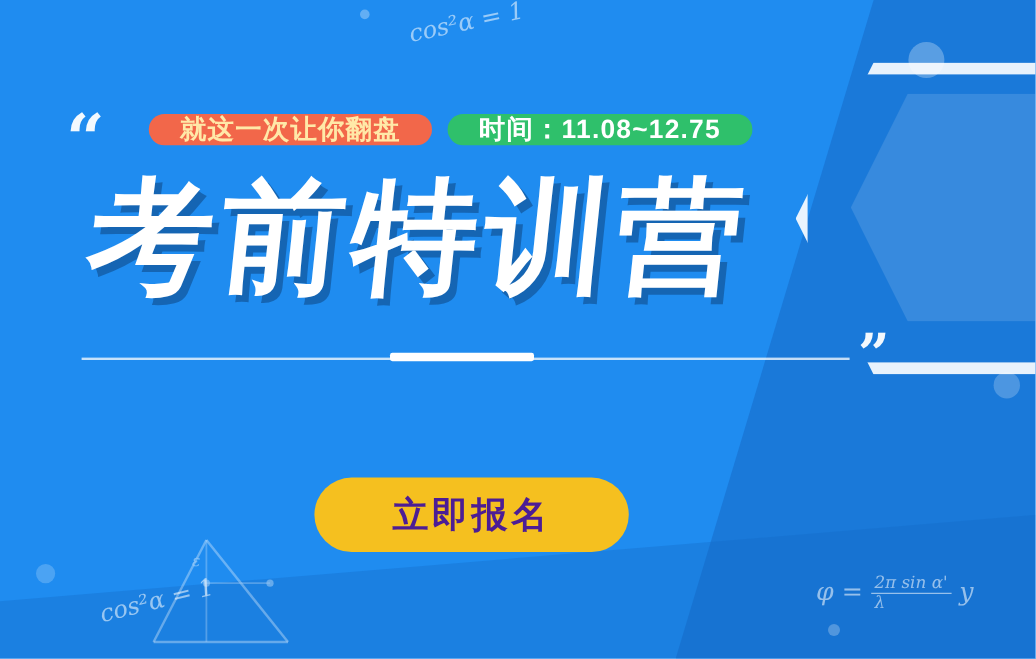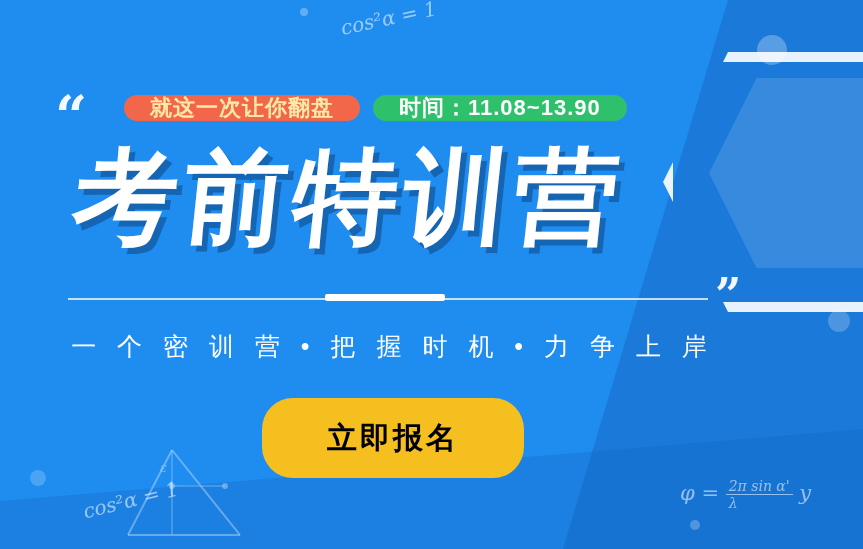--- a/index.html
+++ b/index.html
@@ -212,27 +212,27 @@
     font-weight: 500;
     white-space: nowrap;
   }
 
   
   .cta {
     position: absolute;
     left: 262px;
     top: 398px;
     width: 262px;
-    height: 80px;
+    height: 62px;
     background: #f5c01f;
     border-radius: 31px;
     display: flex;
     align-items: center;
     justify-content: center;
-    color: #000000;
+    color: #4c1d95;
     font-size: 30px;
     font-weight: 700;
     letter-spacing: 3px;
     cursor: pointer;
     border: none;
     font-family: "Liberation Sans", sans-serif;
   }
 </style>
 </head>
 <body>
@@ -274,26 +274,25 @@
   </svg>
 
   <div class="quote-open">“</div>
   <div class="quote-close">”</div>
 
   <div class="pill-row">
     <div class="pill pill-orange">
       <span class="pill-text">就这一次让你翻盘</span>
     </div>
     <div class="pill pill-green">
-      <span class="pill-text">时间：11.08~13.90</span>
+      <span class="pill-text">时间：11.08~12.75</span>
     </div>
   </div>
 
   <div class="title">考前特训营</div>
 
   <div class="divider"></div>
   <div class="divider-bold"></div>
 
-  <div class="subtitle">一 个 密 训 营 • 把 握 时 机 • 力 争 上 岸</div>
 
   <button class="cta">立即报名</button>
 
 </div>
 
 </body></html>

